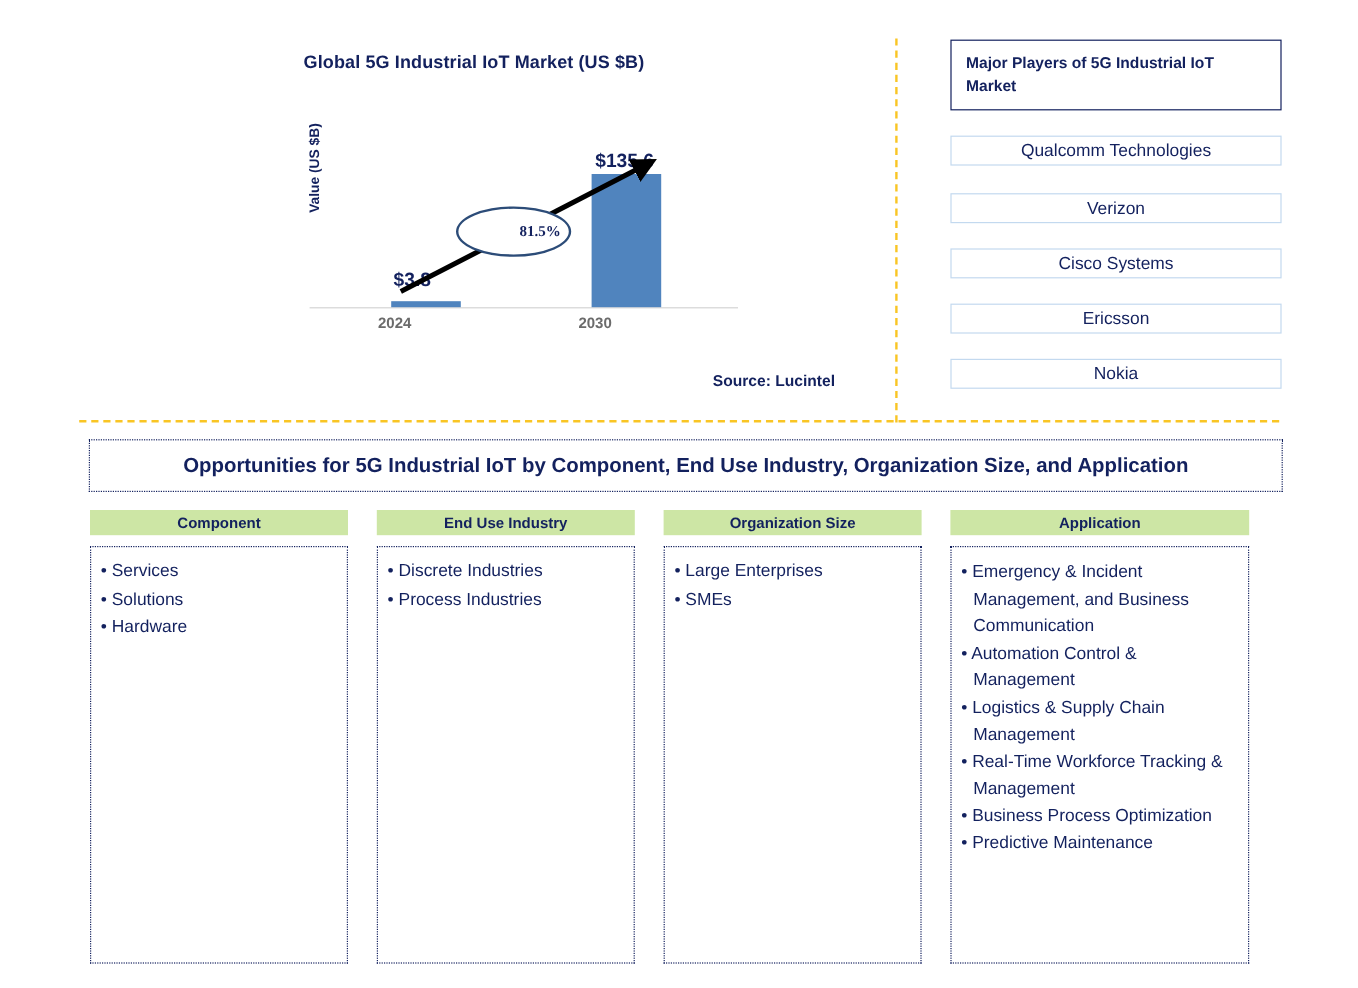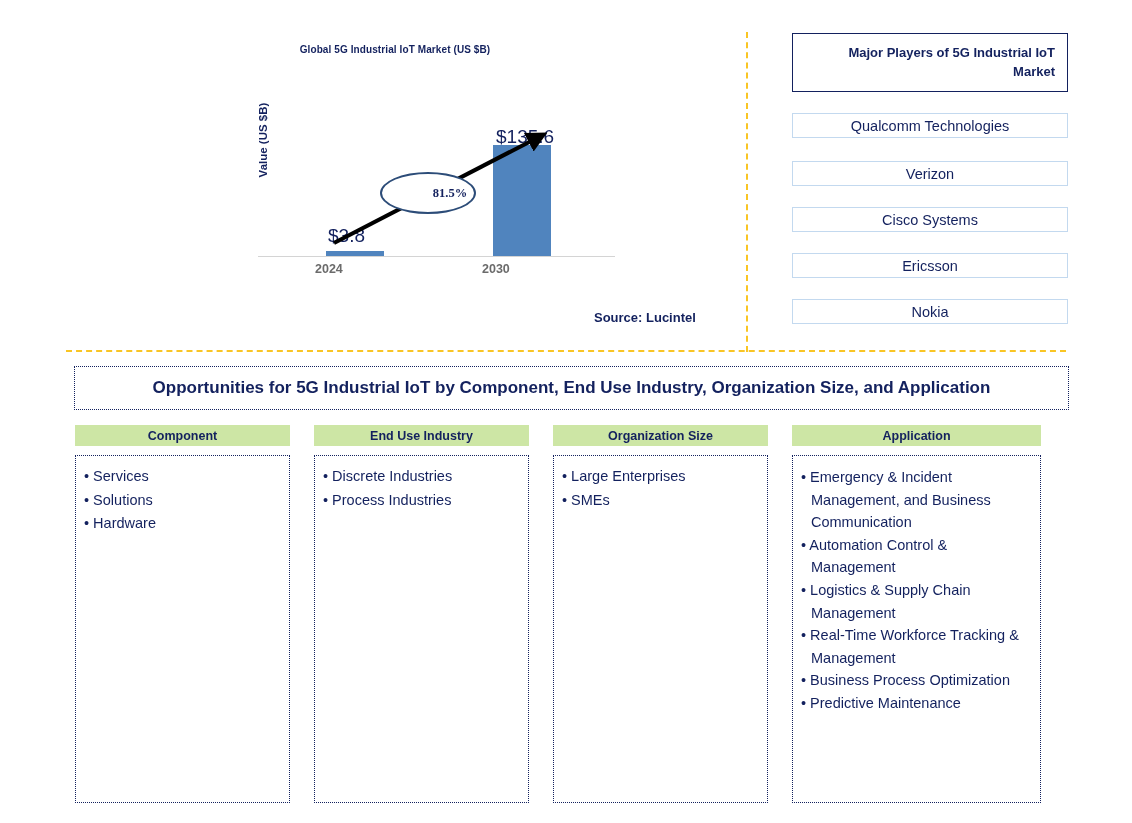--- a/index.html
+++ b/index.html
@@ -20,21 +20,21 @@
     inset: 0;
   }
 
   
   #chart-title {
     position: absolute;
     left: 150px;
     top: 44px;
     width: 490px;
     text-align: center;
-    font-size: 10px;
+    font-size: 15px;
     font-weight: bold;
     color: #13215e;
     letter-spacing: 0.1px;
   }
   #chart-area {
     position: absolute;
     left: 258px;
     top: 120px;
     width: 360px;
     height: 160px;
@@ -72,22 +72,22 @@
     height: 5px;
   }
   #bar-2030 {
     left: 235px;
     width: 58px;
     bottom: 24px;
     height: 111px;
   }
   .bar-value {
     position: absolute;
-    font-size: 19px;
-    font-weight: normal;
+    font-size: 16px;
+    font-weight: bold;
     color: #13215e;
     white-space: nowrap;
   }
   #value-2024 { left: 70px; top: 105px; }
   #value-2030 { left: 238px; top: 6px; }
   .x-tick {
     position: absolute;
     top: 142px;
     width: 80px;
     text-align: left;
@@ -159,21 +159,21 @@
     position: absolute;
     left: 792px;
     top: 33px;
     width: 276px;
     height: 59px;
     border: 1.5px solid #13215e;
     box-sizing: border-box;
     display: flex;
     align-items: center;
     justify-content: center;
-    text-align: right;
+    text-align: left;
     padding: 0 12px;
     font-size: 13px;
     font-weight: bold;
     line-height: 1.45;
     color: #13215e;
   }
   .player-box {
     position: absolute;
     left: 792px;
     width: 276px;

